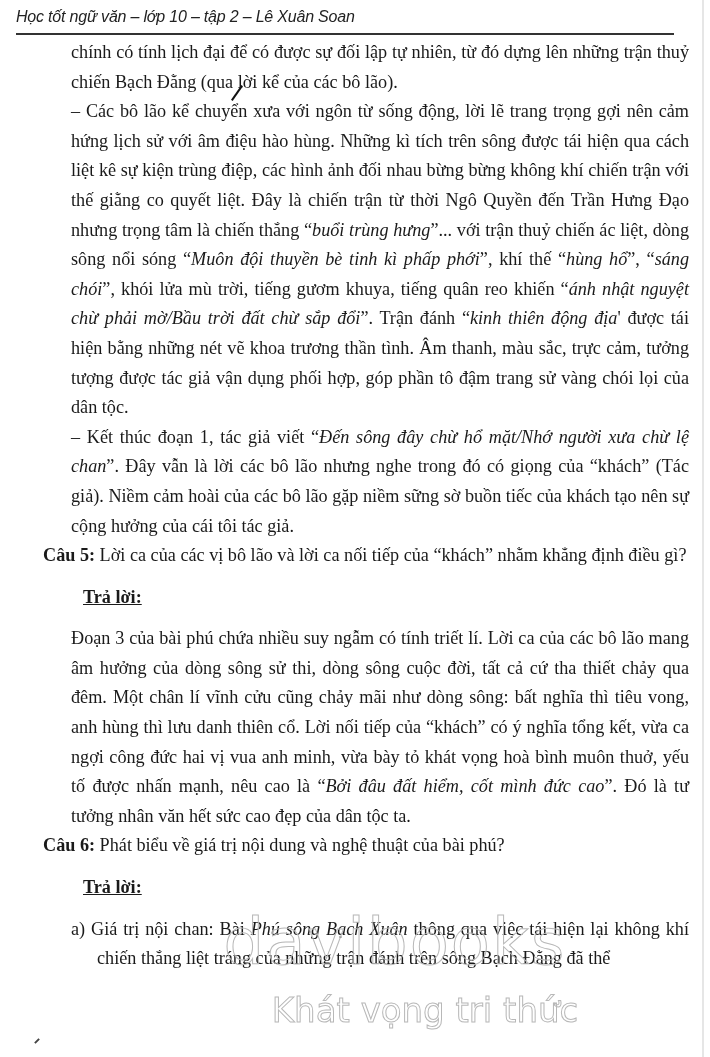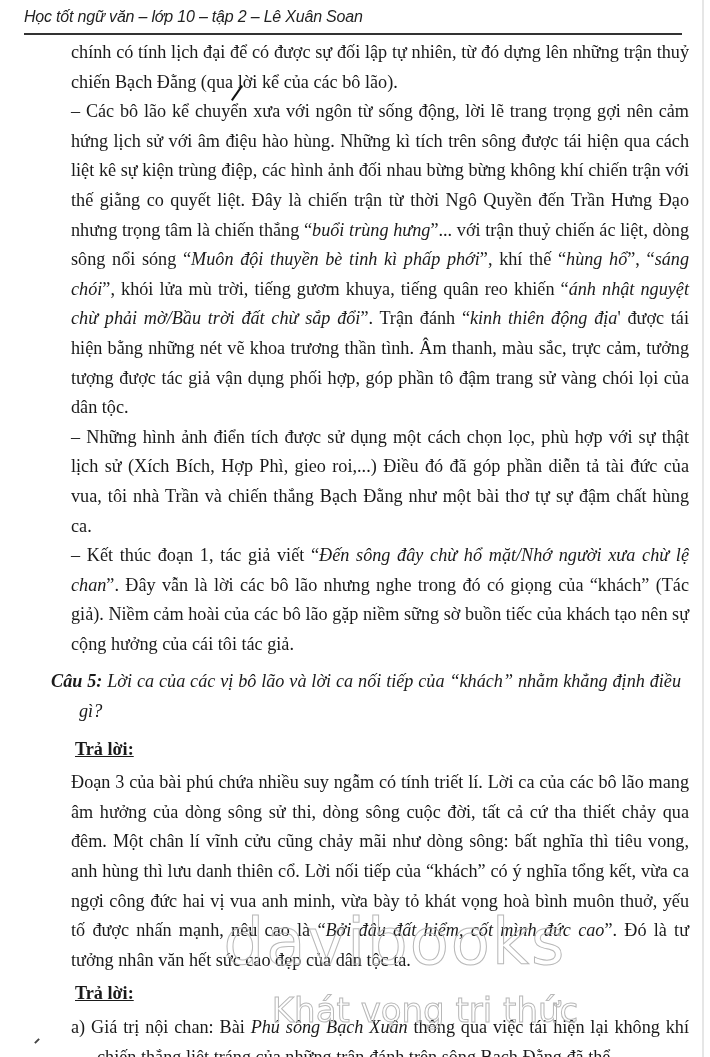--- a/index.html
+++ b/index.html
@@ -6,38 +6,38 @@
   body {
     width: 710px; height: 1057px; overflow: hidden; position: relative;
     background: #ffffff; color: #1a1a1a;
     font-family: "Liberation Serif", serif;
   }
   .page-edge {
     position: absolute; right: 6px; top: 0; bottom: 0; width: 2px;
     background: #e6e6e6;
   }
   .header {
-    position: absolute; left: 24px; top: 6px; width: 658px;
+    position: absolute; left: 16px; top: 6px; width: 658px;
   }
   .header-title {
     font-family: "Liberation Sans", sans-serif; font-style: italic;
     font-size: 16px; color: #222; letter-spacing: -0.2px; line-height: 22px;
   }
   .header-rule { height: 2px; background: #333; margin-top: 5px; }
   .content {
     position: absolute; left: 43px; top: 38px; width: 646px;
     font-size: 18.2px; line-height: 29.6px; text-align: justify;
   }
   .p { margin: 0; }
   .indent { padding-left: 28px; }
   .dash { padding-left: 28px; text-indent: 0; font-family: Liberation Serif, serif; }
-  .q { margin: 8px; padding-left: 28px; text-indent: -28px; font-style: italic; }
+  .q { margin: 0; padding-left: 28px; text-indent: -28px; }
   .q b { font-weight: bold; }
   .answer-label {
-    padding-left: 28px; font-weight: bold; text-decoration: underline; margin: 4px;
+    padding-left: 28px; font-weight: bold; text-decoration: underline; margin: 12px;
   }
   .alist { margin: 0; padding-left: 28px; text-indent: -28px; }
   i { font-style: italic; }
   .watermark {
     position: absolute; left: 0; width: 710px; text-align: center;
     color: transparent; -webkit-text-stroke: 1px #b8b8b8;
     font-family: "DejaVu Sans", sans-serif; pointer-events: none;
   }
   .wm1 { top: 905px; font-size: 64px; letter-spacing: 2px; padding-left: 40px; }
   .wm2 { top: 990px; font-size: 34px; padding-left: 70px; }
@@ -60,30 +60,30 @@
   <div class="header-rule"></div>
 </div>
 
 <div class="pen-mark"></div>
 
 <div class="content">
   <p class="p indent">chính có tính lịch đại để có được sự đối lập tự nhiên, từ đó dựng lên những trận thuỷ chiến Bạch Đằng (qua lời kể của các bô lão).</p>
 
   <p class="p dash"><span>–  Các bô lão kể chuyển xưa với ngôn từ sống động, lời lẽ trang trọng gợi nên cảm hứng lịch sử với âm điệu hào hùng. Những kì tích trên sông được tái hiện qua cách liệt kê sự kiện trùng điệp, các hình ảnh đối nhau bừng bừng không khí chiến trận với thế giằng co quyết liệt. Đây là chiến trận từ thời Ngô Quyền đến Trần Hưng Đạo nhưng trọng tâm là chiến thắng “</span><i>buổi trùng hưng</i><span>”... với trận thuỷ chiến ác liệt, dòng sông nổi sóng “</span><i>Muôn đội thuyền bè tinh kì phấp phới</i><span>”, khí thế “</span><i>hùng hổ</i><span>”, “</span><i>sáng chói</i><span>”, khói lửa mù trời, tiếng gươm khuya, tiếng quân reo khiến “</span><i>ánh nhật nguyệt chừ phải mờ/Bầu trời đất chừ sắp đổi</i><span>”. Trận đánh “</span><i>kinh thiên động địa</i><span>' được tái hiện bằng những nét vẽ khoa trương thần tình. Âm thanh, màu sắc, trực cảm, tưởng tượng được tác giả vận dụng phối hợp, góp phần tô đậm trang sử vàng chói lọi của dân tộc.</span></p>
 
-  <p class="p dash">–  Những hình ảnh điển tích được sử dụng một cách chọn lọc, phù hợp với sự thật lịch sử (Xích Bích, Hợp Phì, gieo roi,...) Điều đó đã góp phần diễn tả tài đức của vua, tôi nhà Trần và chiến thắng Bạch Đằng như một bài thơ tự sự đậm chất hùng ca.</p>
 
   <p class="p dash"><span>–  Kết thúc đoạn 1, tác giả viết “</span><i>Đến sông đây chừ hổ mặt/Nhớ người xưa chừ lệ chan</i><span>”. Đây vẫn là lời các bô lão nhưng nghe trong đó có giọng của “khách” (Tác giả). Niềm cảm hoài của các bô lão gặp niềm sững sờ buồn tiếc của khách tạo nên sự cộng hưởng của cái tôi tác giả.</span></p>
 
   <p class="q"><b>Câu 5:</b><span> Lời ca của các vị bô lão và lời ca nối tiếp của “khách” nhằm khẳng định điều gì?</span></p>
 
   <p class="answer-label">Trả lời:</p>
 
   <p class="p indent"><span>Đoạn 3 của bài phú chứa nhiều suy ngẫm có tính triết lí. Lời ca của các bô lão mang âm hưởng của dòng sông sử thi, dòng sông cuộc đời, tất cả cứ tha thiết chảy qua đêm. Một chân lí vĩnh cửu cũng chảy mãi như dòng sông: bất nghĩa thì tiêu vong, anh hùng thì lưu danh thiên cổ. Lời nối tiếp của “khách” có ý nghĩa tổng kết, vừa ca ngợi công đức hai vị vua anh minh, vừa bày tỏ khát vọng hoà bình muôn thuở, yếu tố được nhấn mạnh, nêu cao là “</span><i>Bởi đâu đất hiểm, cốt mình đức cao</i><span>”. Đó là tư tưởng nhân văn hết sức cao đẹp của dân tộc ta.</span></p>
 
+  <p class="q"><b>Câu 6:</b><span> Phát biểu về giá trị nội dung và nghệ thuật của bài phú?</span></p>
 
   <p class="answer-label">Trả lời:</p>
 
   <p class="alist" style="padding-left:54px;text-indent:-26px;"><span>a) Giá trị nội chan: Bài </span><i>Phú sông Bạch Xuân</i><span> thông qua việc tái hiện lại không khí chiến thắng liệt tráng của những trận đánh trên sông Bạch Đằng đã thể</span></p>
 </div>
 
 <div class="watermark wm1">davibooks</div>
 <div class="watermark wm2">Khát vọng tri thức</div>
 <div class="stray-mark"></div>
 

